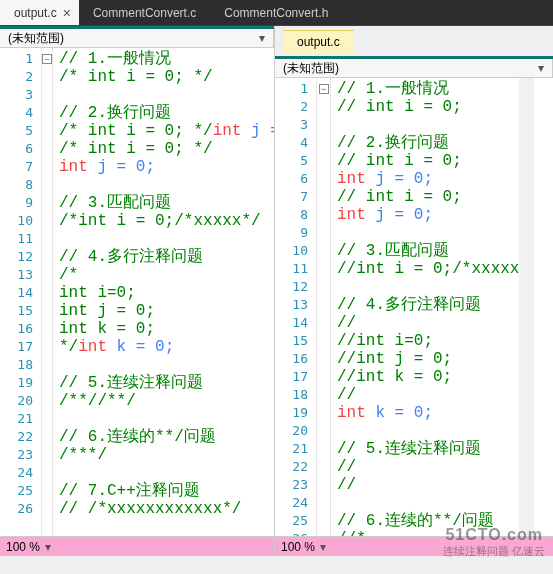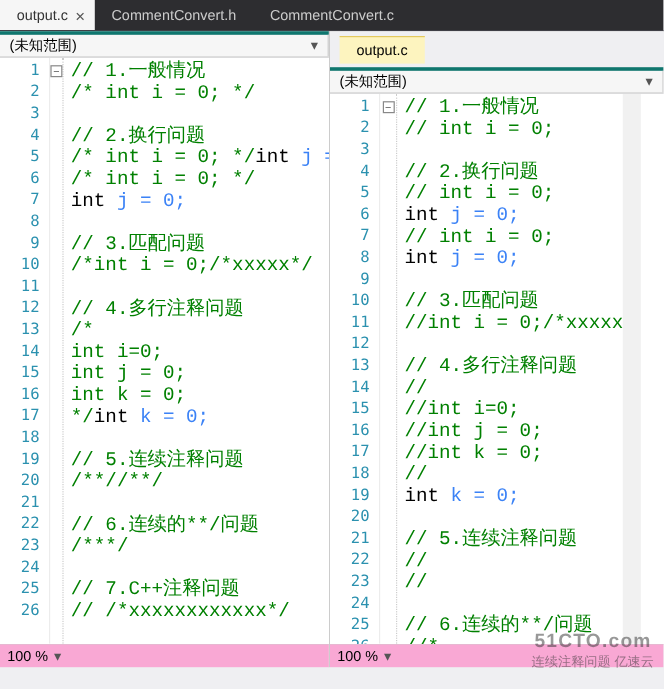--- a/index.html
+++ b/index.html
@@ -18,41 +18,41 @@
 .scope-combo .arrow { color: #555; }
 .editor { flex: 1; display: flex; background: #fff; overflow: auto; position: relative; }
 .gutter { background: #fff; text-align: right; padding: 2px 8px 2px 0; color: #2b91af; font-family: Consolas, monospace; font-size: 13px; border-right: 1px solid #e8e8e8; min-width: 42px; }
 .gutter div { height: 18px; line-height: 18px; }
 .fold-col { width: 14px; background: #fff; padding-top: 2px; border-right: 1px dotted #ccc; }
 .fold-box { width: 10px; height: 10px; border: 1px solid #888; font-size: 9px; line-height: 8px; text-align: center; margin: 4px auto; color: #555; cursor: pointer; }
 .fold-line { height: 18px; }
 .code { font-family: Consolas, "Courier New", monospace; font-size: 16px; padding: 2px 0 2px 6px; white-space: pre; }
 .code-line { height: 18px; line-height: 18px; }
 .c-comment { color: #008000; }
-.c-keyword { color: #000000; }
+.c-keyword { color: #ef4444; }
 .c-plain { color: #3b82f6; }
 .status { height: 20px; background: #f9a8d4; border-top: 1px solid #ccc; display: flex; align-items: center; padding: 0 6px; font-size: 12px; }
 .status .arrow { margin-left: 5px; color: #555; }
 .watermark { position: absolute; right: 8px; bottom: 15px; opacity: 0.5; font-size: 11px; color: #333; pointer-events: none; }
 .watermark-top { position: absolute; right: 10px; bottom: 30px; font-family: sans-serif; font-weight: bold; font-size: 16px; color: #333; opacity: 0.5; letter-spacing: 1px; pointer-events: none; margin-top: 40px; }
 .scrollbar-v { width: 15px; background: #f1f1f1; }
 </style>
 </head>
 <body>
 
 <div class="tab-bar">
   <div class="tab-item active">
     <span>output.c</span>
     <span class="tab-close">×</span>
   </div>
   <div class="tab-item">
+    <span>CommentConvert.c</span>
+  </div>
+  <div class="tab-item">
     <span>CommentConvert.h</span>
-  </div>
-  <div class="tab-item">
-    <span>CommentConvert.c</span>
   </div>
 </div>
 
 <div class="panes">
 
   <div class="pane-left">
     <div class="scope-bar">
       <div class="scope-combo">
         <span>(未知范围)</span>
         <span class="arrow">▾</span>

